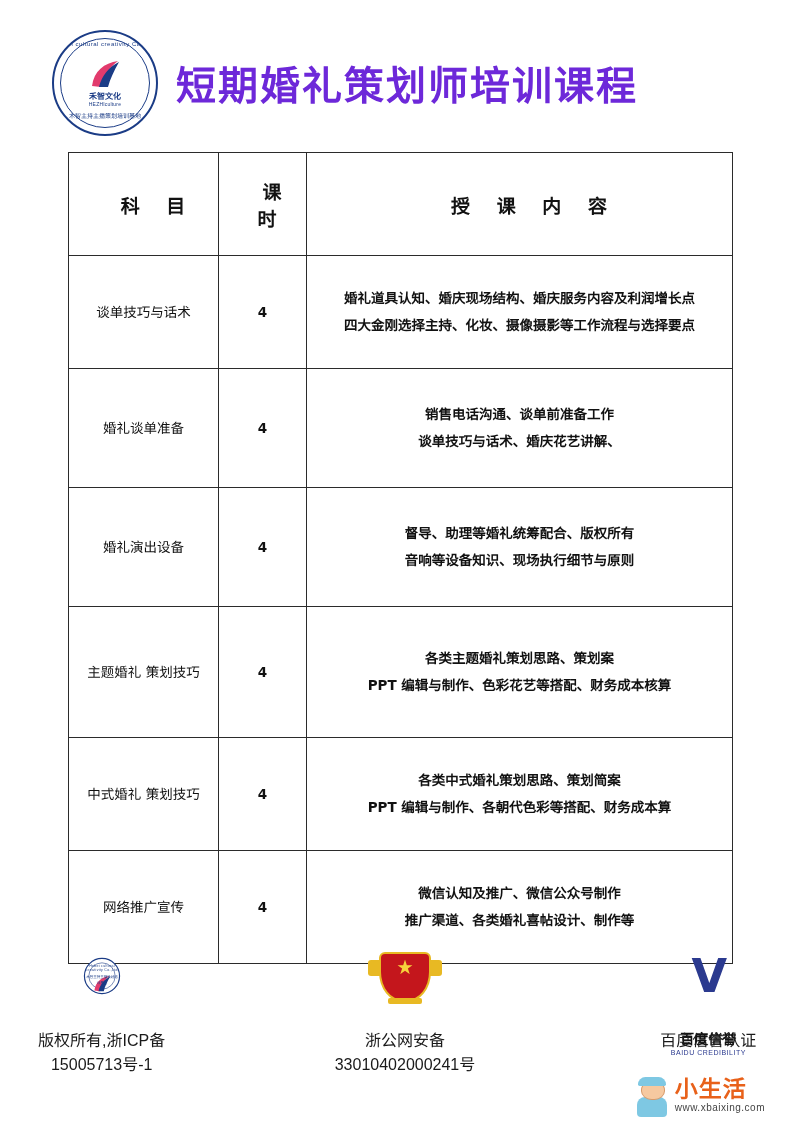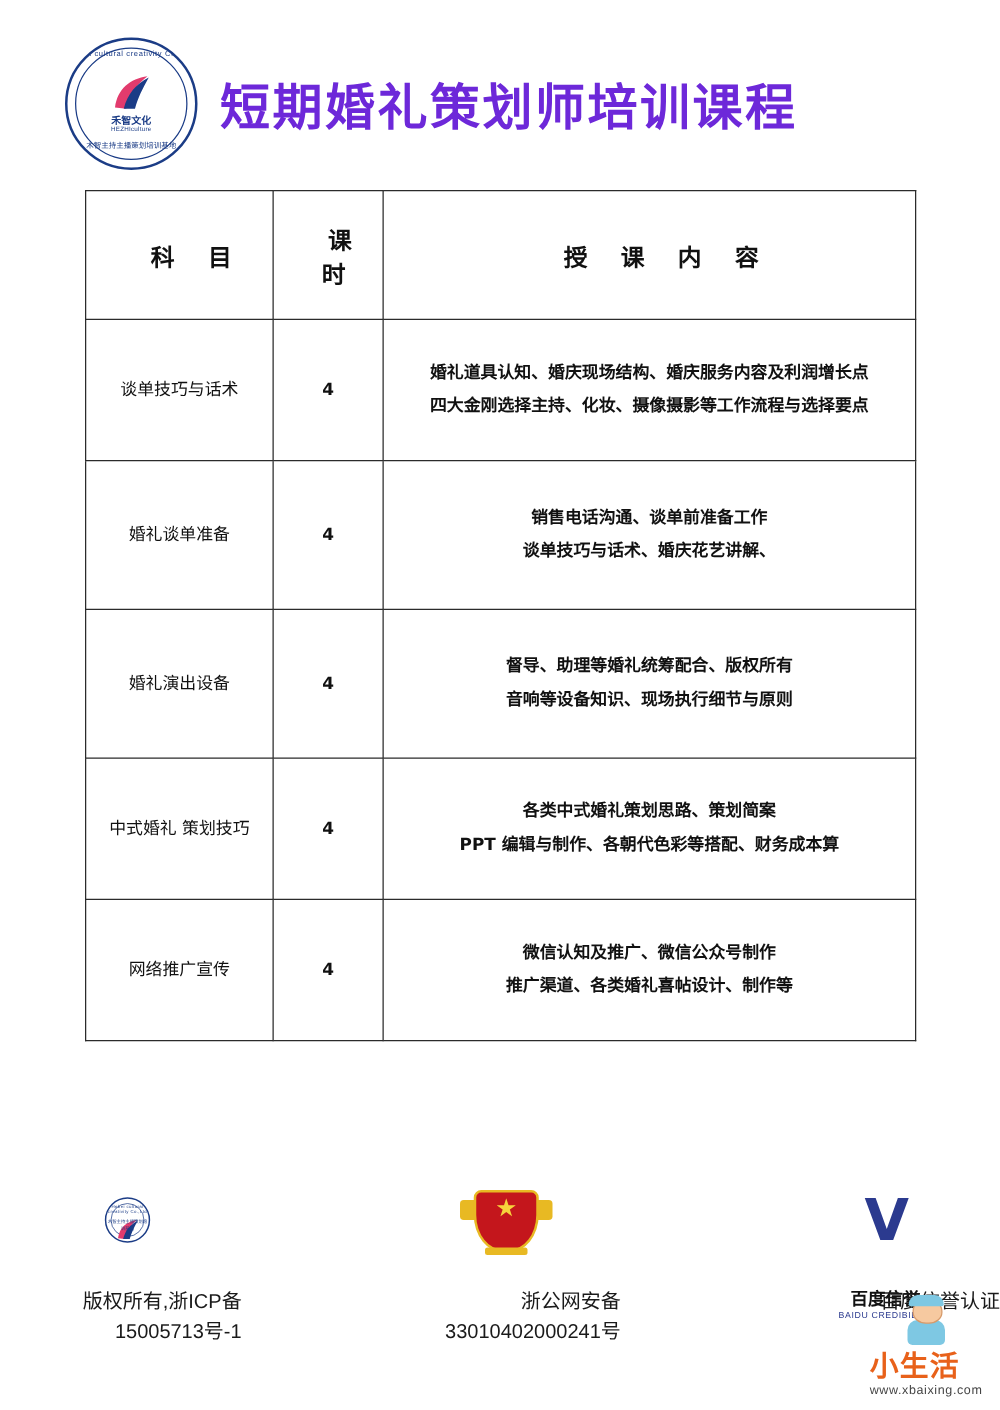--- a/index.html
+++ b/index.html
@@ -269,32 +269,31 @@
     top: 82px;
     left: 0;
     right: 0;
     display: flex;
     justify-content: center;
     gap: 120px;
     padding-left: 10px;
   }
   .copyright-row .slot {
     width: 190px;
-    text-align: right;
+    text-align: center;
   }
 
   
   .watermark {
     position: absolute;
-    right: 14px;
+    right: 35px;
     bottom: 10px;
     display: flex;
-    align-items: center;
+    align-items: flex-start;
     gap: 6px;
-    flex-direction: column;
   }
   .wm-figure {
     width: 34px;
     height: 40px;
     position: relative;
   }
   .wm-head {
     position: absolute;
     left: 6px; top: 2px;
     width: 22px; height: 18px;
@@ -387,20 +386,31 @@
         </td>
       </tr>
       <tr class="r3">
         <td class="subject">婚礼演出设备</td>
         <td class="hours">4</td>
         <td class="content">
           <span class="line">督导、助理等婚礼统筹配合、版权所有</span>
           <span class="line">音响等设备知识、现场执行细节与原则</span>
         </td>
       </tr>
+      <tr class="r4">
+        <td class="subject">
+          <span class="line">主题婚礼</span>
+          <span class="line">策划技巧</span>
+        </td>
+        <td class="hours">4</td>
+        <td class="content">
+          <span class="line">各类主题婚礼策划思路、策划案</span>
+          <span class="line">PPT 编辑与制作、色彩花艺等搭配、财务成本核算</span>
+        </td>
+      </tr>
       <tr class="r5">
         <td class="subject">
           <span class="line">中式婚礼</span>
           <span class="line">策划技巧</span>
         </td>
         <td class="hours">4</td>
         <td class="content">
           <span class="line">各类中式婚礼策划思路、策划简案</span>
           <span class="line">PPT 编辑与制作、各朝代色彩等搭配、财务成本算</span>
         </td>

